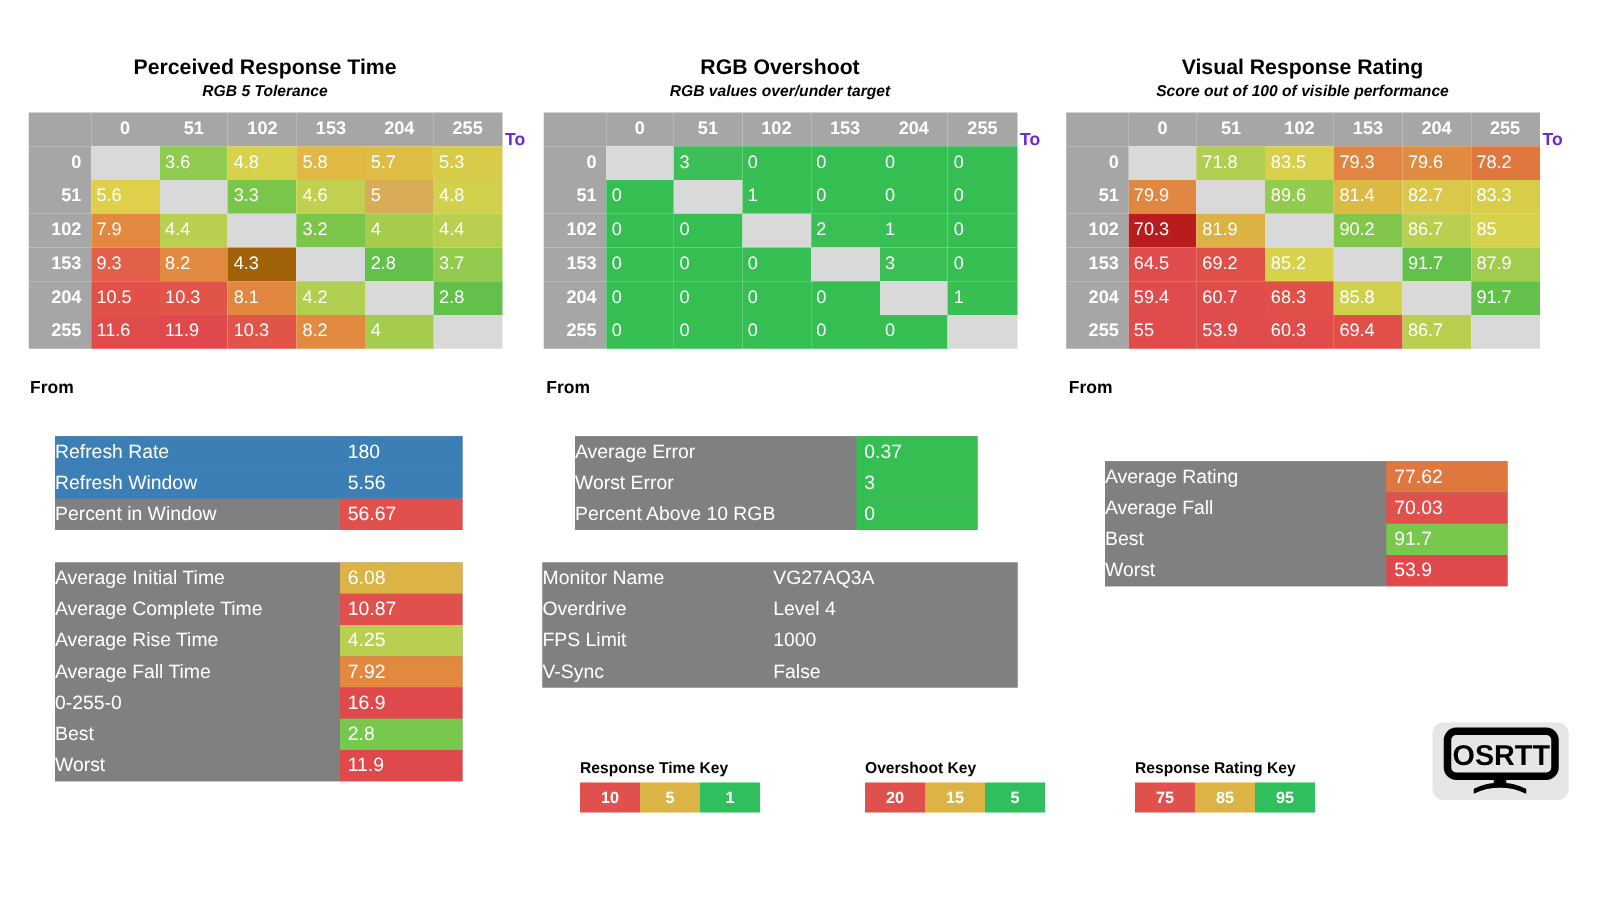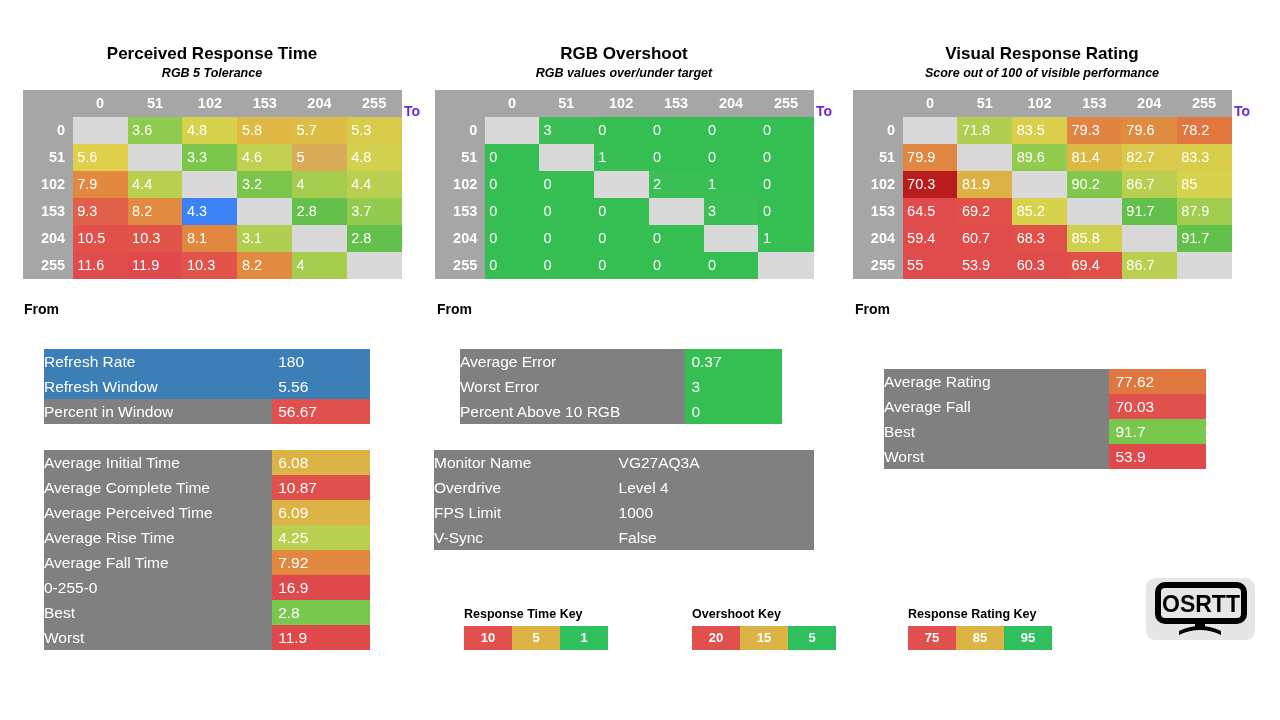--- a/index.html
+++ b/index.html
@@ -171,31 +171,31 @@
               <td class="cell" style="background:#b8cf50">4.4</td>
               <td class="diag"></td>
               <td class="cell" style="background:#7bc64a">3.2</td>
               <td class="cell" style="background:#a5cc4d">4</td>
               <td class="cell" style="background:#b8cf50">4.4</td>
             </tr>
             <tr>
               <td class="rowhdr">153</td>
               <td class="cell" style="background:#e06049">9.3</td>
               <td class="cell" style="background:#e28b40">8.2</td>
-              <td class="cell" style="background:#3b82f6">4.3</td>
+              <td class="cell" style="background:#a16207">4.3</td>
               <td class="diag"></td>
               <td class="cell" style="background:#63c04b">2.8</td>
               <td class="cell" style="background:#92cb4d">3.7</td>
             </tr>
             <tr>
               <td class="rowhdr">204</td>
               <td class="cell" style="background:#e1514a">10.5</td>
               <td class="cell" style="background:#e0544a">10.3</td>
               <td class="cell" style="background:#e28740">8.1</td>
-              <td class="cell" style="background:#b0ce50">3.1</td>
+              <td class="cell" style="background:#b0ce50">4.2</td>
               <td class="diag"></td>
               <td class="cell" style="background:#63c04b">2.8</td>
             </tr>
             <tr>
               <td class="rowhdr">255</td>
               <td class="cell" style="background:#e04b4b">11.6</td>
               <td class="cell" style="background:#e0494b">11.9</td>
               <td class="cell" style="background:#e0544a">10.3</td>
               <td class="cell" style="background:#e28b40">8.2</td>
               <td class="cell" style="background:#a5cc4d">4</td>
@@ -402,24 +402,20 @@
         <tbody>
           <tr>
             <td class="k" style="width:70%;background:#808080">Average Initial Time</td>
             <td class="v" style="background:#dcb445">6.08</td>
           </tr>
           <tr>
             <td class="k" style="width:70%;background:#808080">Average Complete Time</td>
             <td class="v" style="background:#e0504d">10.87</td>
           </tr>
           <tr>
-            <td class="k" style="width:70%;background:#808080">Average Perceived Time</td>
-            <td class="v" style="background:#dcb445">6.09</td>
-          </tr>
-          <tr>
             <td class="k" style="width:70%;background:#808080">Average Rise Time</td>
             <td class="v" style="background:#b8cf50">4.25</td>
           </tr>
           <tr>
             <td class="k" style="width:70%;background:#808080">Average Fall Time</td>
             <td class="v" style="background:#e2893f">7.92</td>
           </tr>
           <tr>
             <td class="k" style="width:70%;background:#808080">0-255-0</td>
             <td class="v" style="background:#e0494b">16.9</td>

